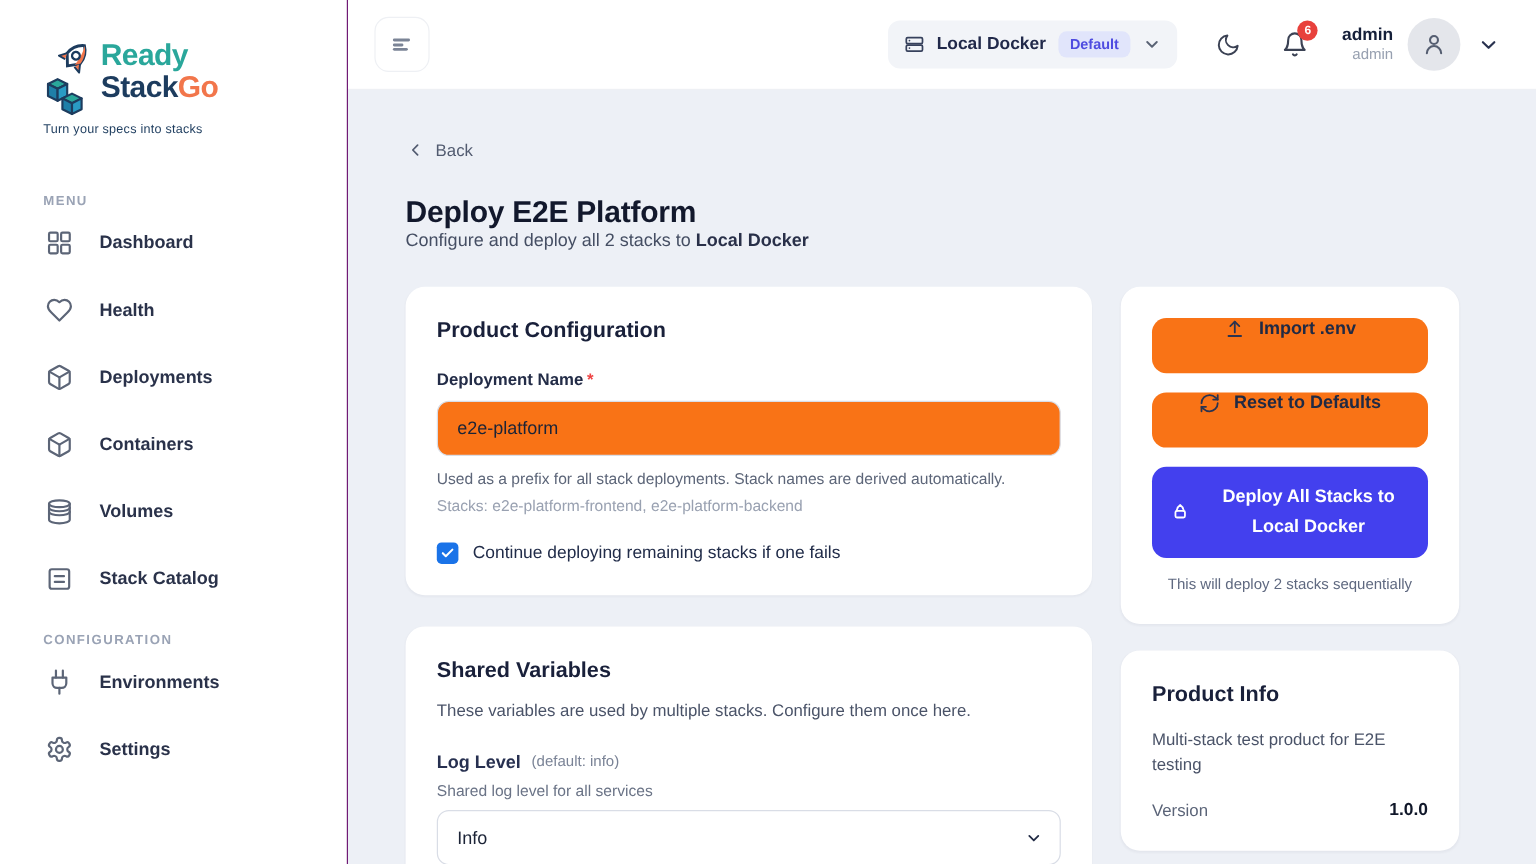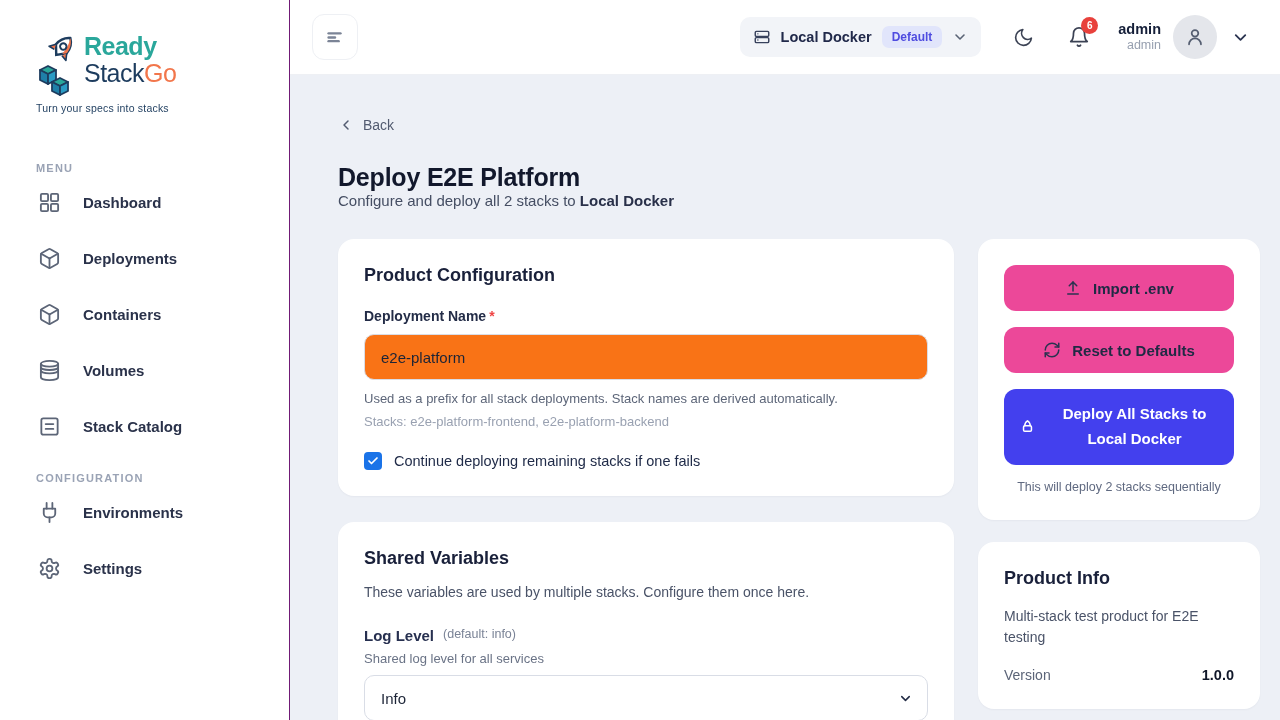--- a/index.html
+++ b/index.html
@@ -14,21 +14,21 @@
   .sidebar {
     width:290px; min-width:290px; height:720px;
     background:#ffffff; border-right:1px solid #701a75;
     display:flex; flex-direction:column;
   }
   .logo-wrap { padding:34px 0 0 36px; width:100%; }
   .logo-row { display:flex; align-items:flex-start; }
   .logo-art { width:46px; height:62px; position:relative; }
   .logo-text { margin-left:2px; line-height:1; }
   .logo-line1 { font-size:25px; font-weight:800; color:#2aa79b; letter-spacing:-0.5px; }
-  .logo-line2 { font-size:25px; font-weight:400; letter-spacing:-0.5px; margin-top:2px; }
+  .logo-line2 { font-size:25px; font-weight:700; letter-spacing:-0.5px; margin-top:2px; }
   .logo-line2 .stack { color:#1d3c5e; }
   .logo-line2 .go { color:#f2764b; }
   .tagline { font-size:10.5px; color:#1d3c5e; margin-top:6px; letter-spacing:0.2px; }
   .section-label {
     padding:0 0 0 36px; font-size:11px; font-weight:700;
     color:#9aa3b5; letter-spacing:1.2px; text-transform:uppercase;
   }
   .menu-label { margin-top:48px; }
   .config-label { margin-top:18px; }
   .nav { display:flex; flex-direction:column; }
@@ -75,21 +75,21 @@
   .user-block { margin-left:28px; text-align:right; line-height:1.25; cursor:pointer; }
   .user-name { font-size:14.5px; font-weight:800; color:#151f39; }
   .user-role { font-size:12.5px; color:#97a0b0; }
   .avatar {
     width:44px; height:44px; border-radius:50%; background:#e4e6eb;
     margin-left:12px; display:flex; align-items:center; justify-content:center;
     color:#555e71; cursor:pointer;
   }
   .user-chev { margin-left:14px; color:#2a3350; }
   
-  .content { flex:1; padding:42px 20px 0 48px; overflow:hidden; }
+  .content { flex:1; padding:42px 64px 0 48px; overflow:hidden; }
   .back-link {
     display:inline-flex; align-items:center; gap:9px;
     font-size:14px; color:#525b70; cursor:pointer; margin-bottom:30px;
   }
   .back-link .bicon { width:16px; height:16px; display:flex; }
   .page-title { font-size:25px; font-weight:800; color:#12182c; letter-spacing:-0.2px; }
   .page-subtitle { font-size:15px; color:#454e63; margin-bottom:30px; }
   .page-subtitle b { color:#293049; font-weight:700; }
   .grid { display:grid; grid-template-columns:1fr 282px; gap:24px; align-items:start; }
   .col { display:flex; flex-direction:column; gap:26px; }
@@ -110,22 +110,22 @@
   .helper { font-size:13px; color:#5d6679; margin-top:11px; }
   .stacks-note { font-size:13px; color:#99a1b1; margin-top:8px; }
   .check-row { display:flex; align-items:center; gap:12px; margin-top:23px; cursor:pointer; }
   .checkbox {
     width:18px; height:18px; border-radius:4px; background:#1a73e8;
     display:flex; align-items:center; justify-content:center; color:#fff;
   }
   .check-label { font-size:14.5px; color:#212c49; }
   
   .ghost-btn {
-    width:100%; height:46px; border:none; border-radius:12px; background:#ec4899;
-    display:flex; align-items:center; justify-content:center; gap:11px;
+    width:100%; height:46px; border:none; border-radius:12px; background:#f97316;
+    display:flex; justify-content:center; gap:11px;
     font-family:"Liberation Sans", sans-serif; font-size:15px; font-weight:600; color:#202a44;
     cursor:pointer; margin-bottom:16px;
   }
   .ghost-btn .gicon { width:18px; height:18px; display:flex; color:#2a3350; }
   .deploy-btn {
     width:100%; border:none; border-radius:12px; background:#4340ee;
     display:flex; align-items:center; justify-content:space-between; gap:12px;
     padding:13px 14px; cursor:pointer;
     font-family:"Liberation Sans", sans-serif; font-size:15px; font-weight:700; color:#fff;
     line-height:1.65;
@@ -193,20 +193,28 @@
     <div class="nav-item">
       <span class="nicon">
         <svg viewBox="0 0 24 24" fill="none" stroke="currentColor" stroke-width="1.9" stroke-linecap="round" stroke-linejoin="round">
             <rect x="3" y="3" width="7.5" height="7.5" rx="1.2"></rect>
             <rect x="13.5" y="3" width="7.5" height="7.5" rx="1.2"></rect>
             <rect x="3" y="13.5" width="7.5" height="7.5" rx="1.2"></rect>
             <rect x="13.5" y="13.5" width="7.5" height="7.5" rx="1.2"></rect>
           </svg>
       </span>
       <span>Dashboard</span>
+    </div>
+    <div class="nav-item">
+      <span class="nicon">
+        <svg viewBox="0 0 24 24" fill="none" stroke="currentColor" stroke-width="1.9" stroke-linecap="round" stroke-linejoin="round">
+            <path d="M19 14c1.49-1.46 3-3.21 3-5.5A5.5 5.5 0 0 0 16.5 3c-1.76 0-3 .5-4.5 2-1.5-1.5-2.74-2-4.5-2A5.5 5.5 0 0 0 2 8.5c0 2.3 1.51 4.04 3 5.5l7 7Z"></path>
+          </svg>
+      </span>
+      <span>Health</span>
     </div>
     <div class="nav-item">
       <span class="nicon">
         <svg viewBox="0 0 24 24" fill="none" stroke="currentColor" stroke-width="1.9" stroke-linecap="round" stroke-linejoin="round">
             <path d="M21 16V8a2 2 0 0 0-1-1.73l-7-4a2 2 0 0 0-2 0l-7 4A2 2 0 0 0 3 8v8a2 2 0 0 0 1 1.73l7 4a2 2 0 0 0 2 0l7-4A2 2 0 0 0 21 16Z"></path>
             <polyline points="3.29 7 12 12 20.71 7"></polyline>
             <line x1="12" y1="22" x2="12" y2="12"></line>
           </svg>
       </span>
       <span>Deployments</span>

